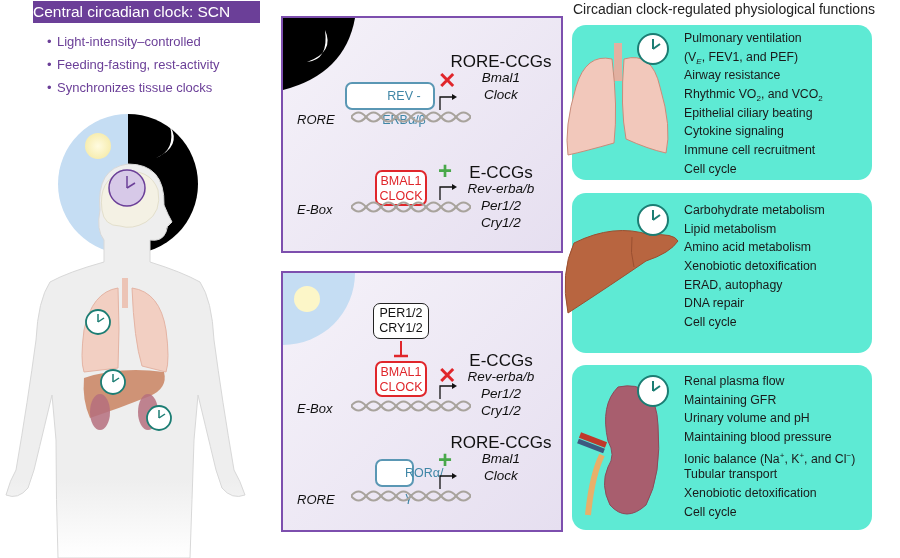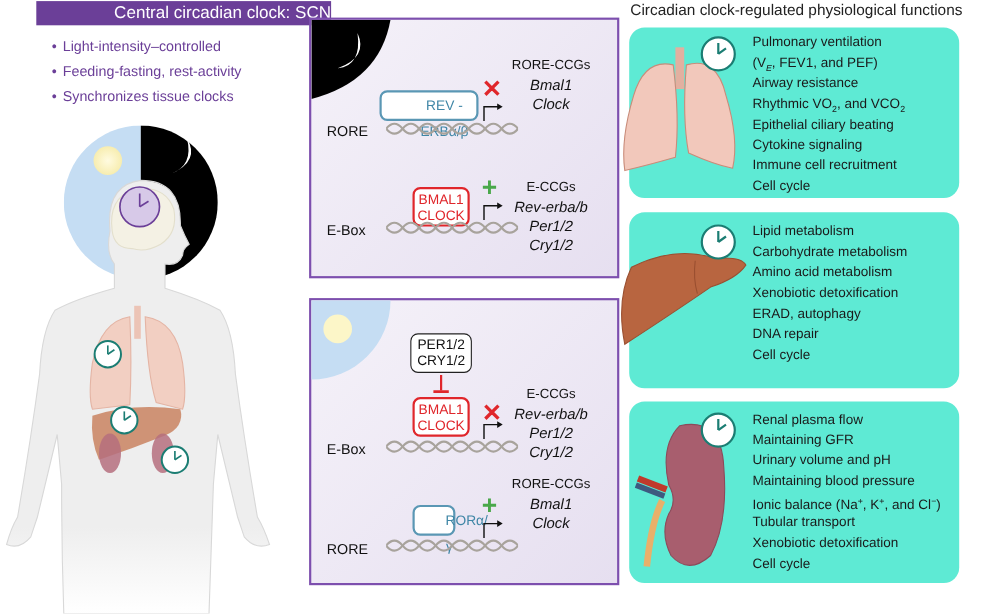--- a/index.html
+++ b/index.html
@@ -1,36 +1,36 @@
 <!DOCTYPE html>
 <html><head>
 <meta charset="utf-8">
 <style>
   * { box-sizing: border-box; margin: 0; padding: 0; }
   body { width: 900px; height: 558px; background: #ffffff; position: relative; overflow: hidden;
          font-family: "Liberation Sans", sans-serif; color: #1a1a1a; }
   .abs { position: absolute; }
 
   
-  #scn-title { left: 33px; top: 1px; width: 268px; height: 22px; background: #6b3f98; color: #fff;
-               font-size: 15.5px; line-height: 22px; text-align: right; }
+  #scn-title { left: 33px; top: 1px; width: 227px; height: 22px; background: #6b3f98; color: #fff;
+               font-size: 15.5px; line-height: 22px; text-align: left; }
   .scn-bullet { left: 47px; font-size: 13px; color: #6b3f98; }
   .scn-bullet .dot { display: inline-block; width: 10px; }
 
   #body-svg { left: 0; top: 100px; width: 280px; height: 458px; }
 
   
   .mech-box { left: 281px; width: 282px; border: 2px solid #7d4fae;
               background: linear-gradient(135deg, #f5f2f9 0%, #e6dff0 100%); overflow: hidden; }
   #box-night { top: 16px; height: 237px; }
   #box-day { top: 271px; height: 261px; }
   .mech-box svg.decor { position: absolute; left: 0; top: 0; }
 
-  .site-label { font-size: 13px; color: #111; }
-  .gene-head { font-size: 12px; color: #111; text-align: center; width: 110px; }
+  .site-label { font-size: 13px; color: #111; font-style: italic; }
+  .gene-head { font-size: 17px; color: #111; text-align: center; width: 110px; }
   .gene-it { font-size: 13.5px; font-style: italic; color: #111; text-align: center; width: 110px; line-height: 17px; }
 
   .factor { border-radius: 7px; background: #fff; text-align: center; font-size: 12.5px; line-height: 15px; }
   .factor.blue { border: 2px solid #5a97b4; color: #3f86a6; padding-left: 28px; }
   .factor.red { border: 2.5px solid #e0262b; color: #e0262b; }
   .factor.black { border: 1.5px solid #222; color: #111; }
 
   .dna { position: absolute; }
 
   .mark-x { color: #e0262b; font-size: 22px; line-height: 22px; font-weight: bold; }
@@ -236,22 +236,22 @@
   <svg class="organ-svg" style="left:-18px;top:20px" width="130" height="110">
     <path d="M14 100 Q6 60 20 30 Q60 10 96 22 Q120 20 124 28 Q116 40 92 48 Q60 70 14 100 Z" fill="#b86540" stroke="#9a4f30" stroke-width="1"></path>
     <path d="M78 24 Q76 40 80 54" stroke="#9a4f30" stroke-width="1" fill="none"></path>
   </svg>
   <svg class="organ-svg" style="left:64px;top:10px" width="34" height="34">
     <circle cx="17" cy="17" r="15" fill="#fff" stroke="#1b7d73" stroke-width="2"></circle>
     <line x1="17" y1="17" x2="17" y2="7" stroke="#1b7d73" stroke-width="2"></line>
     <line x1="17" y1="17" x2="24" y2="12" stroke="#1b7d73" stroke-width="2"></line>
   </svg>
   <ul class="fn-list" style="top:8px">
+    <li>Carbohydrate metabolism</li>
     <li>Lipid metabolism</li>
-    <li>Carbohydrate metabolism</li>
     <li>Amino acid metabolism</li>
     <li>Xenobiotic detoxification</li>
     <li>ERAD, autophagy</li>
     <li>DNA repair</li>
     <li>Cell cycle</li>
   </ul>
 </div>
 
 <div id="panel-kidney" class="abs organ-panel">
   <svg class="organ-svg" style="left:-6px;top:10px" width="110" height="150">

